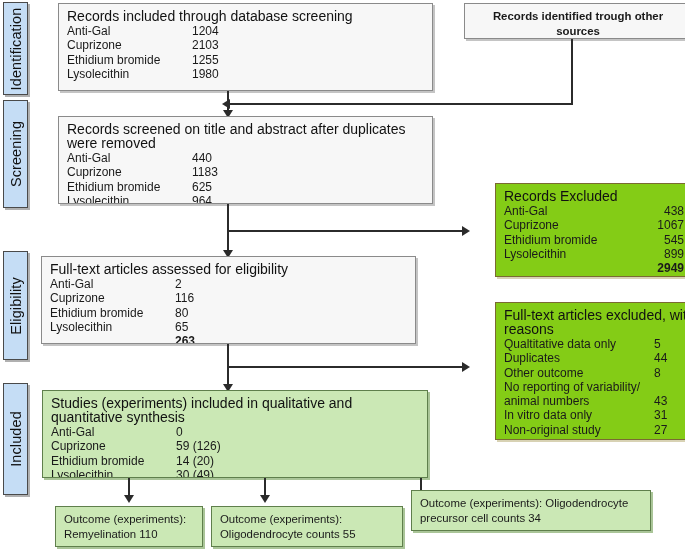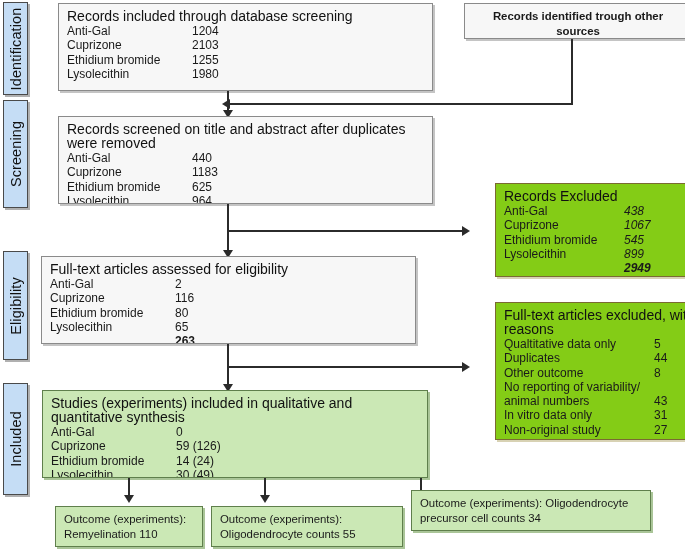--- a/index.html
+++ b/index.html
@@ -68,21 +68,21 @@
     color: #1a1a1a;
   }
   .row .lbl { flex: 0 0 auto; }
   .row .val { flex: 0 0 auto; }
   .row.total { font-weight: bold; }
 
   
   .w-main .lbl { width: 125px; }
   .w-main .val { width: 80px; }
   .w-excl .lbl { width: 120px; }
-  .w-excl .val { width: 60px; text-align: left; font-style: italic; }
+  .w-excl .val { width: 60px; text-align: right; }
   .w-reason .lbl { width: 150px; }
   .w-reason .val { width: 50px; text-align: left; }
 
   .row.indent-total { padding-left: 125px; }
   .row.indent-total-excl { padding-left: 120px; }
   .row.indent-total-reason { padding-left: 150px; }
 
   
   .box-text {
     font-size: 11.4px;
@@ -305,21 +305,21 @@
       <div class="row">
         <span class="lbl">Anti-Gal</span>
         <span class="val">0</span>
       </div>
       <div class="row">
         <span class="lbl">Cuprizone</span>
         <span class="val">59 (126)</span>
       </div>
       <div class="row">
         <span class="lbl">Ethidium bromide</span>
-        <span class="val">14 (24)</span>
+        <span class="val">14 (20)</span>
       </div>
       <div class="row">
         <span class="lbl">Lysolecithin</span>
         <span class="val">30 (49)</span>
       </div>
 
     </div>
   </div>
 
   <div class="vline" style="left:128px; top:478px; height:22px;"></div>

